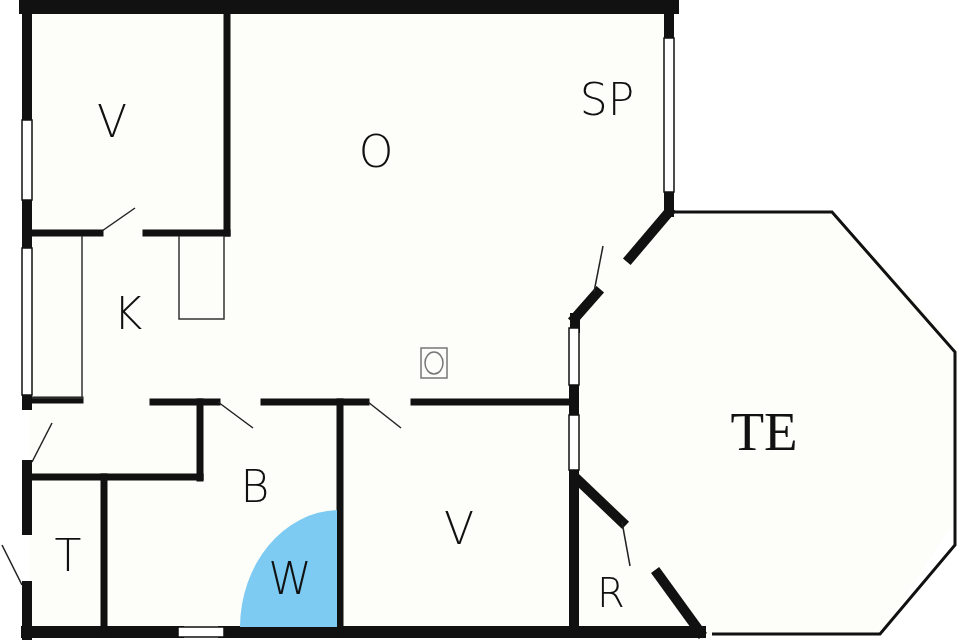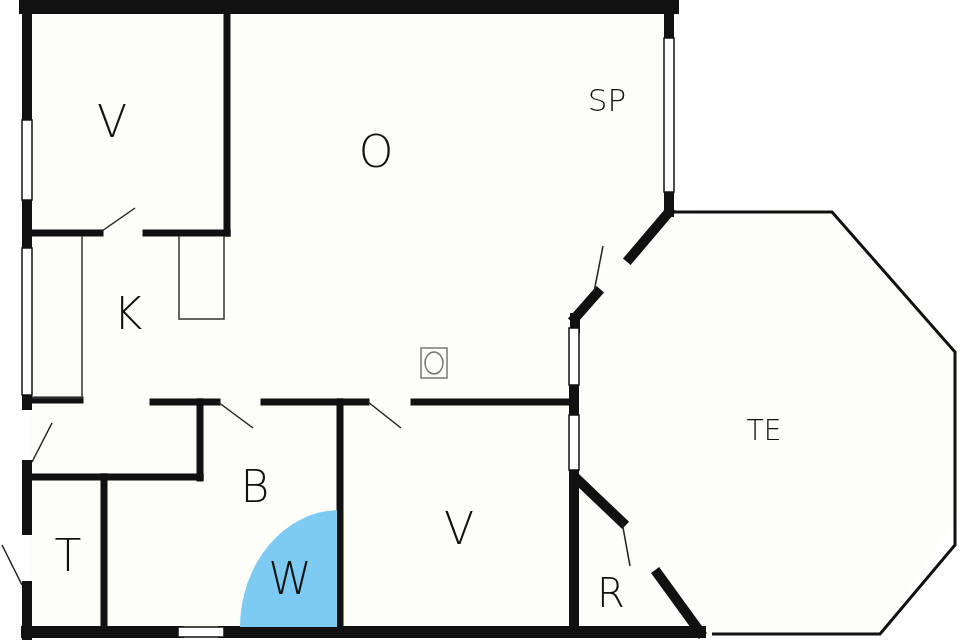--- a/index.html
+++ b/index.html
@@ -92,21 +92,21 @@
 
     <g>
       <rect x="421" y="348" width="26" height="30" fill="none" stroke="#777" stroke-width="1.5"></rect>
       <ellipse cx="434" cy="363" rx="9" ry="11" fill="none" stroke="#777" stroke-width="1.5"></ellipse>
     </g>
   </svg>
 
   
   <div class="lbl" style="left:112px;top:122px;font-size:44px;">V</div>
   <div class="lbl" style="left:376px;top:152px;font-size:44px;">O</div>
-  <div class="lbl" style="left:607px;top:100px;font-size:31px;">SP</div>
+  <div class="lbl" style="left:607px;top:100px;font-size:44px;">SP</div>
   <div class="lbl" style="left:128px;top:314px;font-size:44px;">K</div>
-  <div class="lbl" style="left:764px;top:431px;font-size:28px;">TE</div>
+  <div class="lbl" style="left:764px;top:431px;font-size:55px;font-family:Liberation Serif, serif;">TE</div>
   <div class="lbl" style="left:255px;top:487px;font-size:44px;">B</div>
   <div class="lbl" style="left:459px;top:529px;font-size:44px;">V</div>
   <div class="lbl" style="left:68px;top:556px;font-size:44px;">T</div>
   <div class="lbl" style="left:290px;top:579px;font-size:44px;">W</div>
   <div class="lbl" style="left:611px;top:593px;font-size:40px;">R</div>
 </div>
 
 </body></html>

